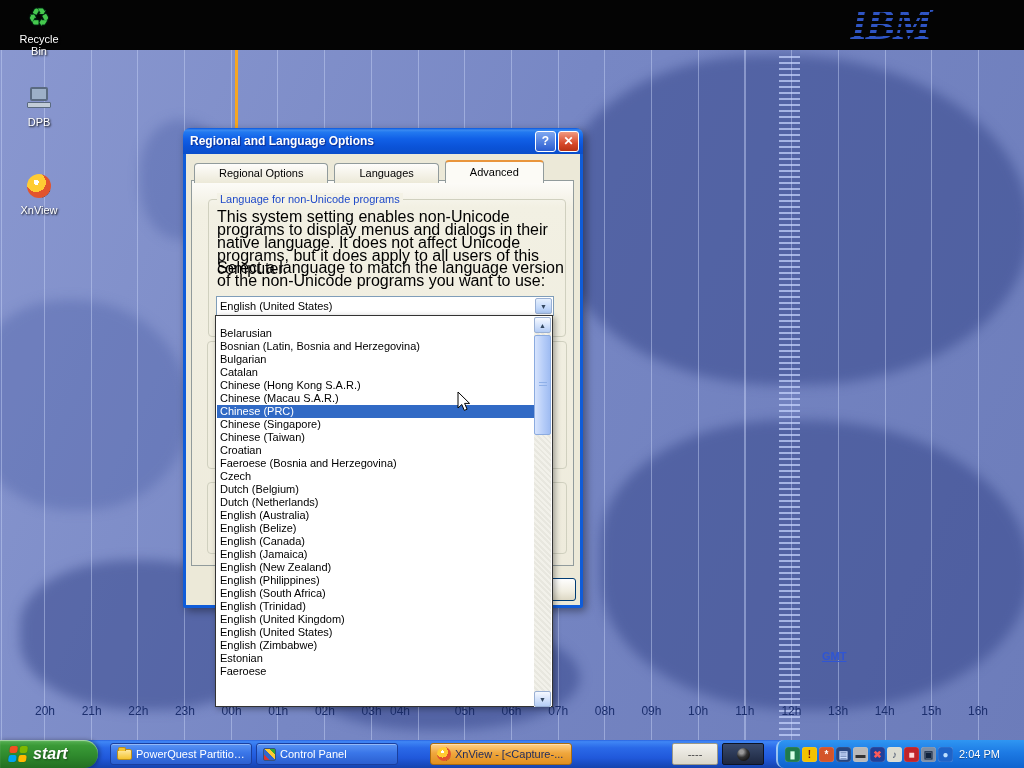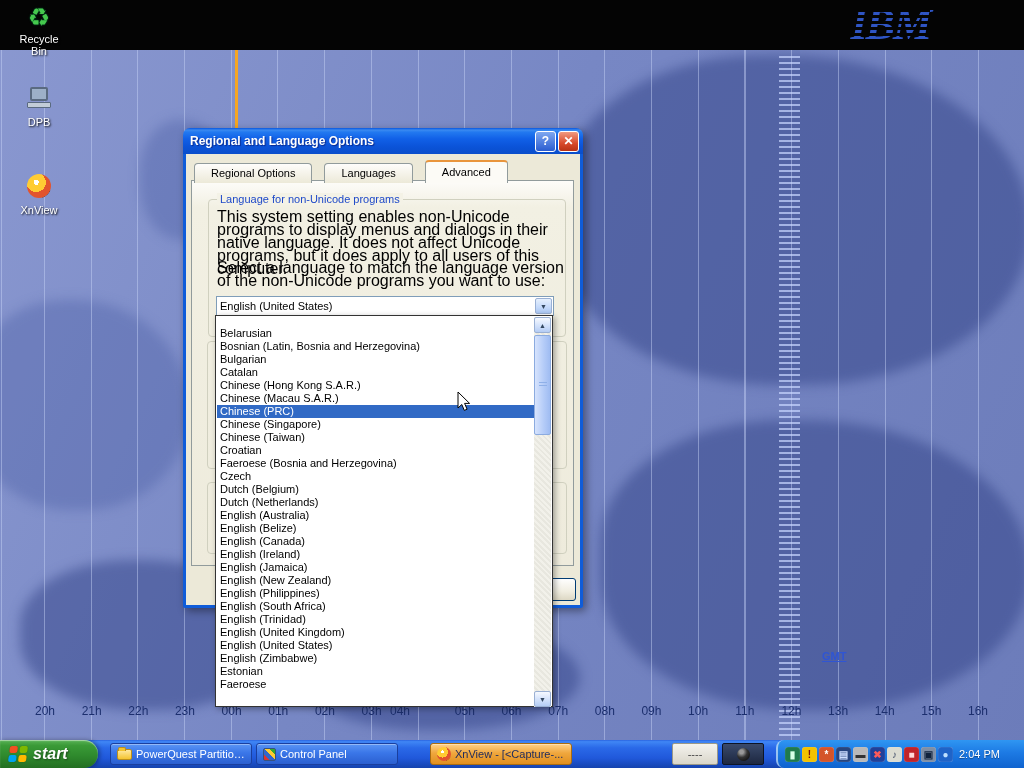--- a/index.html
+++ b/index.html
@@ -48,21 +48,21 @@
   .title-text{flex:1;color:#fff;font-size:12px;font-weight:bold;text-shadow:1px 1px 1px #0a2a8f;
     white-space:nowrap;overflow:hidden;}
   .tb-btn{width:21px;height:21px;margin-left:2px;border-radius:3px;border:1px solid #fff;
     display:flex;align-items:center;justify-content:center;color:#fff;font-weight:bold;font-size:12px;}
   .tb-btn.help{background:linear-gradient(180deg,#7fa8f0,#2a5cd0);}
   .tb-btn.close{background:linear-gradient(180deg,#f09a80,#d8492a 60%,#b83214);}
   .dlg-body{position:absolute;left:0;top:26px;right:0;bottom:0;background:#ece9d8;
     border:3px solid #0f5cd9;border-top:none;border-radius:0 0 3px 3px;}
 
   .tabstrip{position:absolute;left:8px;top:6px;display:flex;z-index:3;font-size:11px;}
-  .tab{padding:3px 16px;margin-right:12px;margin-top:3px;height:20px;
+  .tab{padding:3px 24px;margin-right:6px;margin-top:3px;height:20px;
     border:1px solid #919b9c;border-bottom:none;border-radius:4px 4px 0 0;
     background:linear-gradient(180deg,#fefdfb,#ece9d8);color:#000;}
   .tab.active{margin-top:0;height:23px;padding-top:4px;background:#fcfbf6;
     border-top:2px solid #e9953c;position:relative;z-index:4;}
   .tabpanel{position:absolute;left:5px;top:26px;width:383px;height:386px;z-index:2;
     border:1px solid #919b9c;background:linear-gradient(180deg,#fdfcf9 0,#f2f0e3 26px,#eeebdc 100%);}
 
   .groupbox{position:absolute;left:16px;top:18px;width:358px;height:138px;
     border:1px solid #d0d0bf;border-radius:4px;}
   .group-title{position:absolute;left:8px;top:-7px;padding:0 3px;background:#f4f2e6;
@@ -263,21 +263,20 @@
         <div class="list-item">Chinese (Singapore)</div>
         <div class="list-item">Chinese (Taiwan)</div>
         <div class="list-item">Croatian</div>
         <div class="list-item">Faeroese (Bosnia and Herzegovina)</div>
         <div class="list-item">Czech</div>
         <div class="list-item">Dutch (Belgium)</div>
         <div class="list-item">Dutch (Netherlands)</div>
         <div class="list-item">English (Australia)</div>
         <div class="list-item">English (Belize)</div>
         <div class="list-item">English (Canada)</div>
-        <div class="list-item">English (Ireland)</div>
         <div class="list-item">English (Jamaica)</div>
         <div class="list-item">English (New Zealand)</div>
         <div class="list-item">English (Philippines)</div>
         <div class="list-item">English (South Africa)</div>
         <div class="list-item">English (Trinidad)</div>
         <div class="list-item">English (United Kingdom)</div>
         <div class="list-item">English (United States)</div>
         <div class="list-item">English (Zimbabwe)</div>
         <div class="list-item">Estonian</div>
         <div class="list-item">Faeroese</div>

